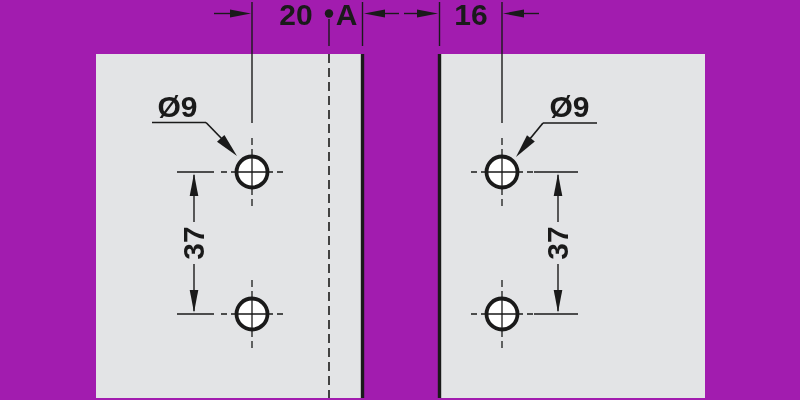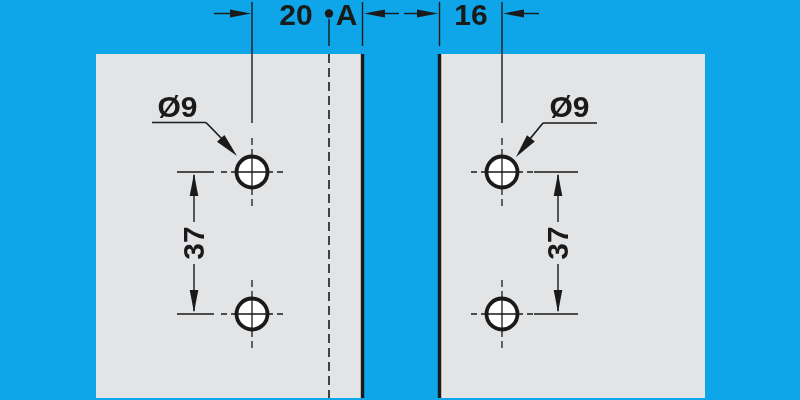--- a/index.html
+++ b/index.html
@@ -1,16 +1,16 @@
 <!DOCTYPE html>
 <html><head>
 <meta charset="utf-8">
 <style>
   html,body{margin:0;padding:0;background:#ffffff;}
-  .stage{position:relative;width:800px;height:400px;background:#0ea5e9;overflow:hidden;}
+  .stage{position:relative;width:800px;height:400px;background:#a21caf;overflow:hidden;}
   svg text{font-family:"Liberation Sans","DejaVu Sans",sans-serif;font-weight:700;font-size:30px;fill:#1a1a1a;}
   .thin{stroke:#1a1a1a;stroke-width:1.4;fill:none;}
   .thickline{stroke:#1a1a1a;stroke-width:3.4;fill:none;}
   .dashline{stroke:#1a1a1a;stroke-width:1.6;fill:none;stroke-dasharray:9 5;}
   .leader{stroke:#1a1a1a;stroke-width:1.7;fill:none;}
   .cross{stroke:#1a1a1a;stroke-width:1.3;fill:none;}
   .blackfill{fill:#1a1a1a;stroke:none;}
   .hole{fill:#ffffff;stroke:#1a1a1a;stroke-width:3.8;}
 </style>
 </head>

